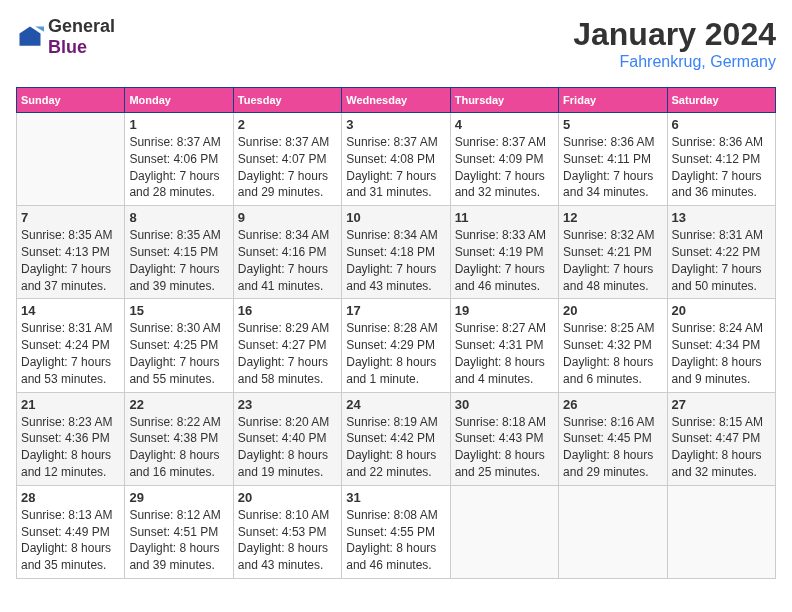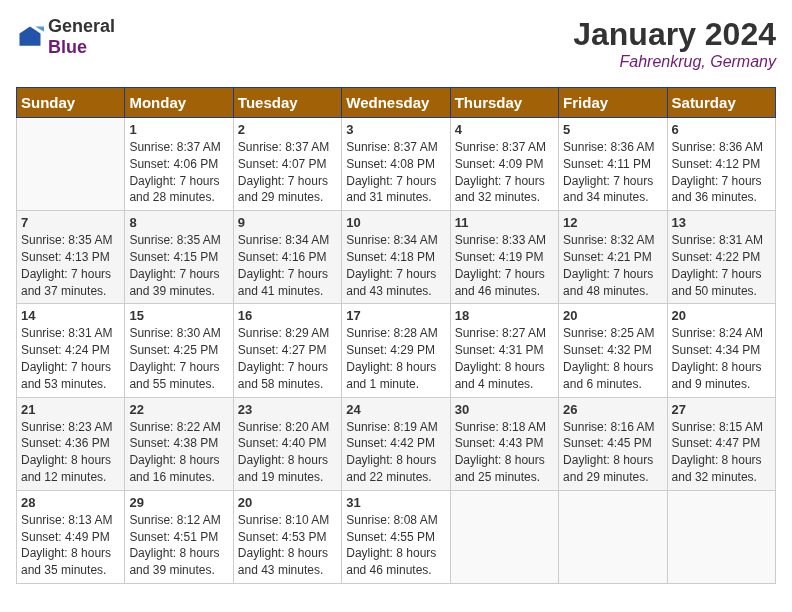--- a/index.html
+++ b/index.html
@@ -39,34 +39,33 @@
       text-align: right;
     }
     .month-title {
       font-size: 32px;
       font-weight: bold;
       color: #333;
       text-align: center;
     }
     .location-title {
       font-size: 16px;
-      color: #701a75;
-      font-style: italic;
+      color: #3b82f6;
     }
     table {
       width: 100%;
       border-collapse: collapse;
       font-size: 11px;
     }
     thead tr th {
-      background: #a16207;
+      background: #ec4899;
       color: #fff;
       padding: 6px 4px;
       text-align: left;
-      font-size: 15px;
+      font-size: 11px;
       font-weight: bold;
       border: 1px solid #1a3d88;
     }
     tbody tr td {
       border: 1px solid #ccc;
       vertical-align: top;
       padding: 4px;
       min-height: 70px;
       width: 108px;
     }
@@ -193,21 +192,21 @@
         </td>
         <td>
           <span class="day-num">16</span>
           <div class="cell-info">Sunrise: 8:29 AM<br>Sunset: 4:27 PM<br>Daylight: 7 hours and 58 minutes.</div>
         </td>
         <td>
           <span class="day-num">17</span>
           <div class="cell-info">Sunrise: 8:28 AM<br>Sunset: 4:29 PM<br>Daylight: 8 hours and 1 minute.</div>
         </td>
         <td>
-          <span class="day-num">18</span>
+          <span class="day-num">19</span>
           <div class="cell-info">Sunrise: 8:27 AM<br>Sunset: 4:31 PM<br>Daylight: 8 hours and 4 minutes.</div>
         </td>
         <td>
           <span class="day-num">20</span>
           <div class="cell-info">Sunrise: 8:25 AM<br>Sunset: 4:32 PM<br>Daylight: 8 hours and 6 minutes.</div>
         </td>
         <td>
           <span class="day-num">20</span>
           <div class="cell-info">Sunrise: 8:24 AM<br>Sunset: 4:34 PM<br>Daylight: 8 hours and 9 minutes.</div>
         </td>

